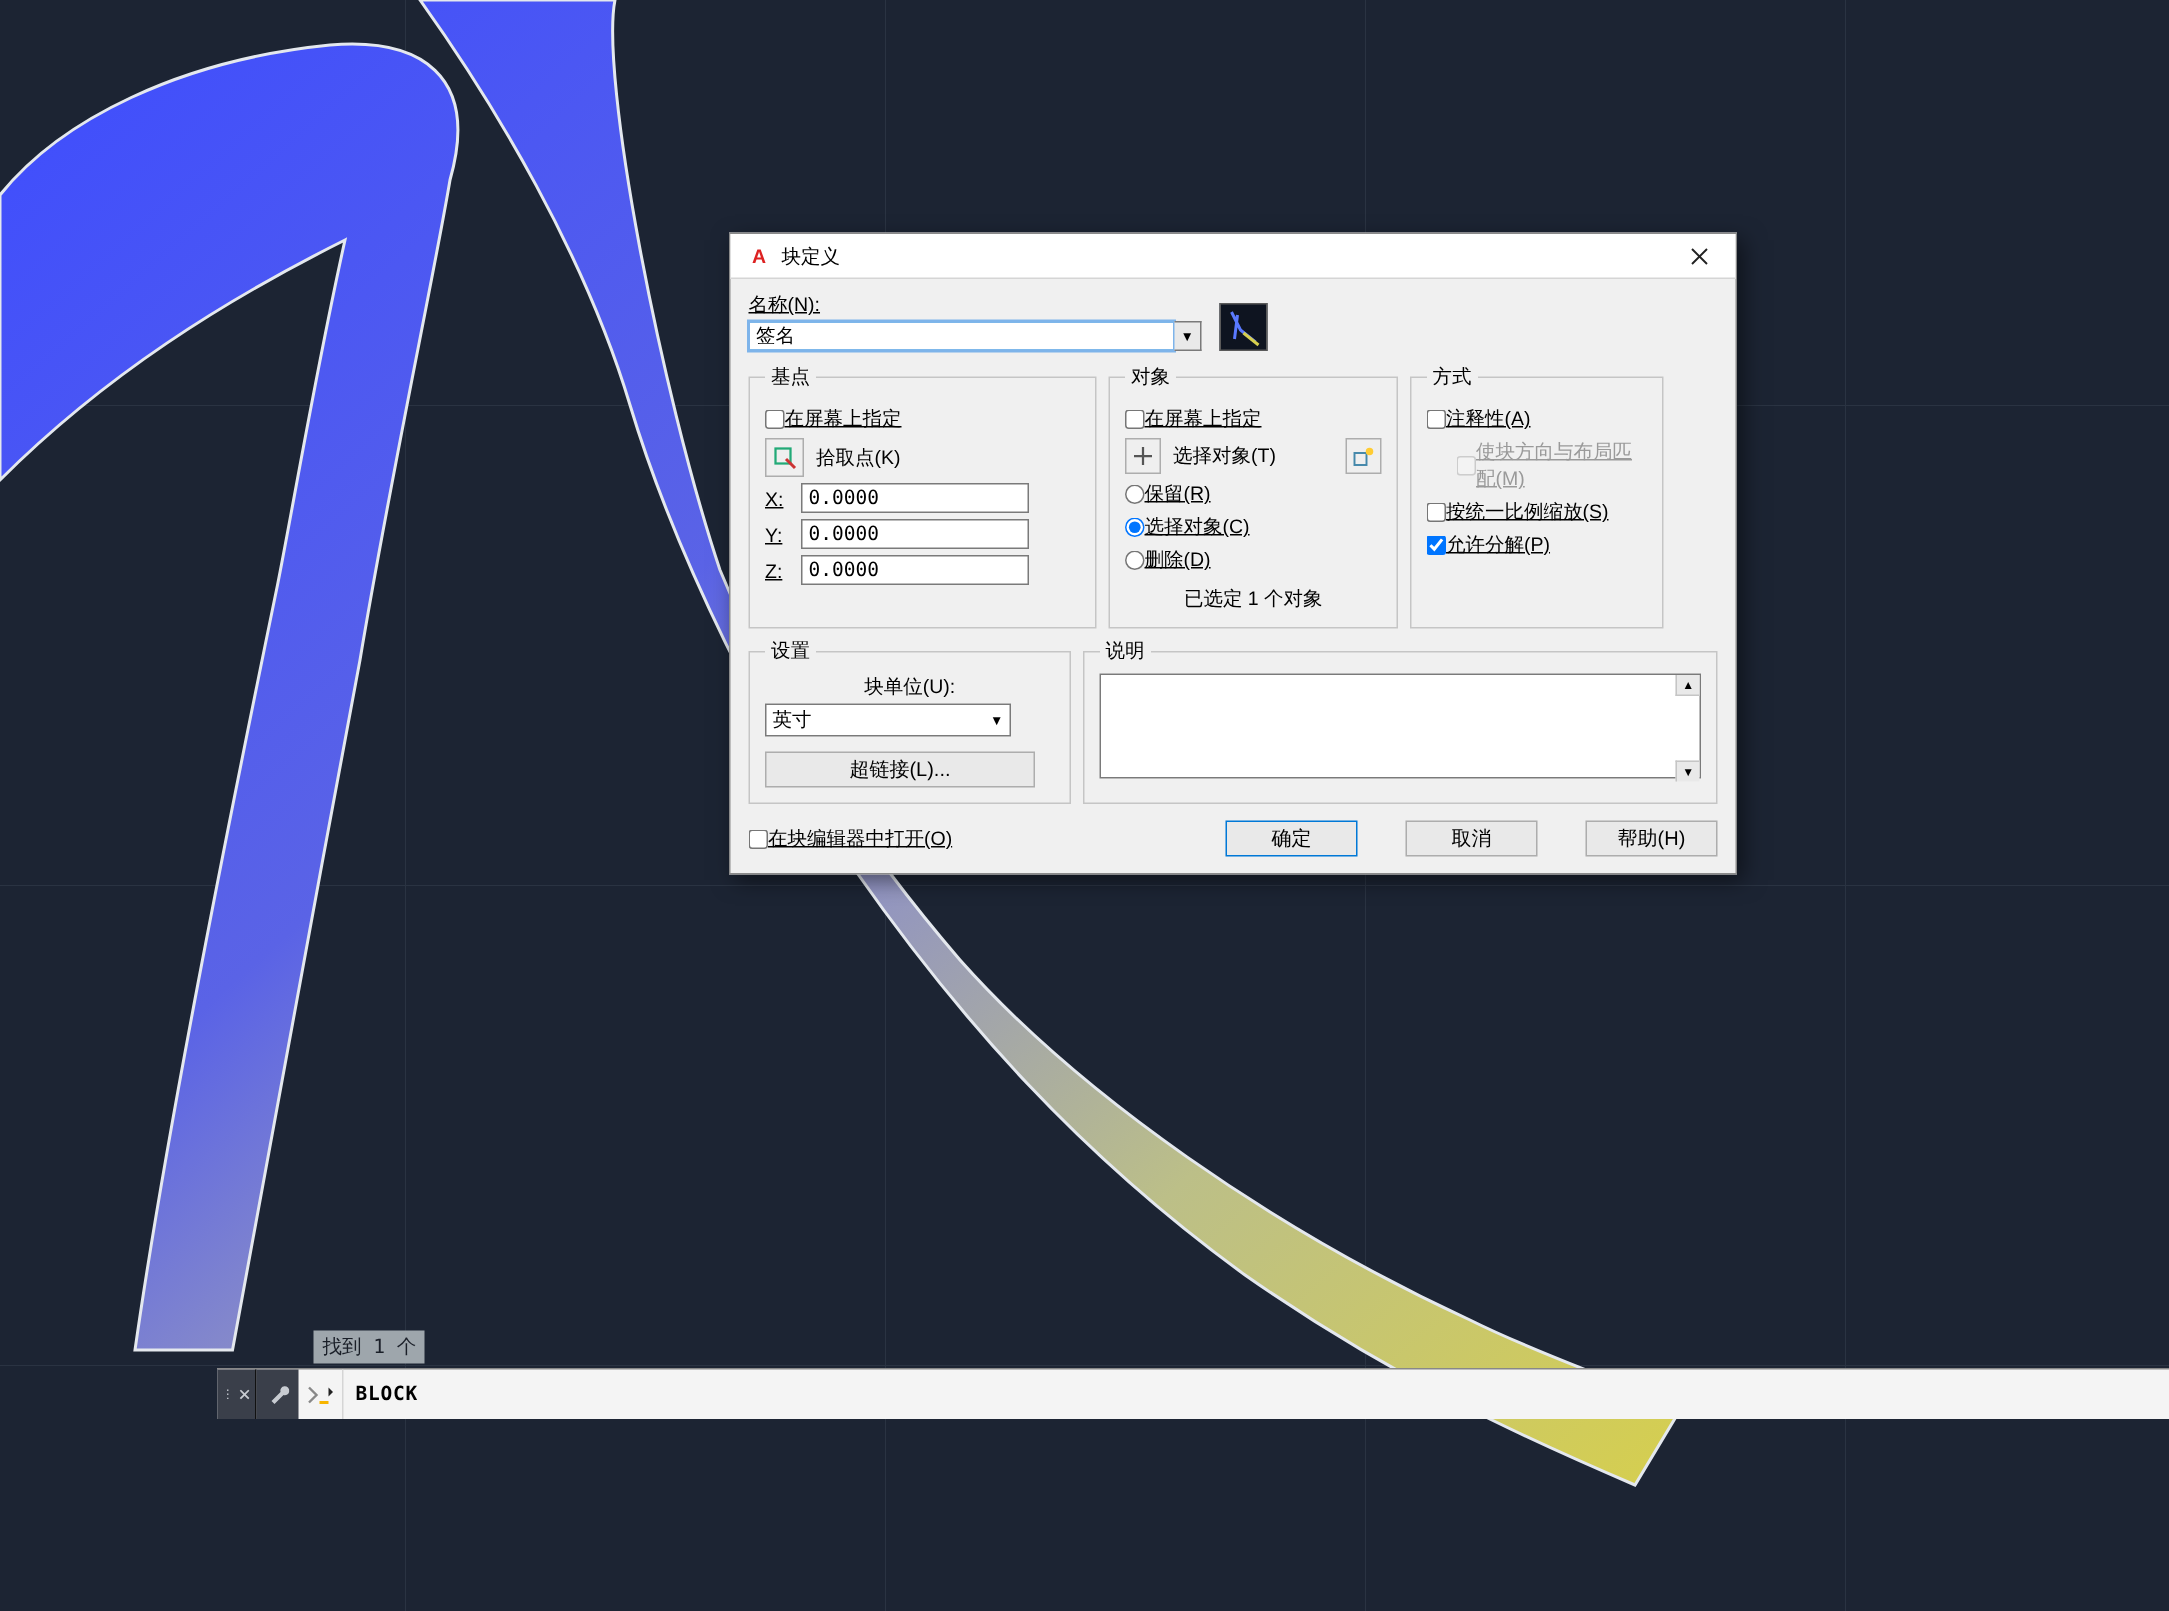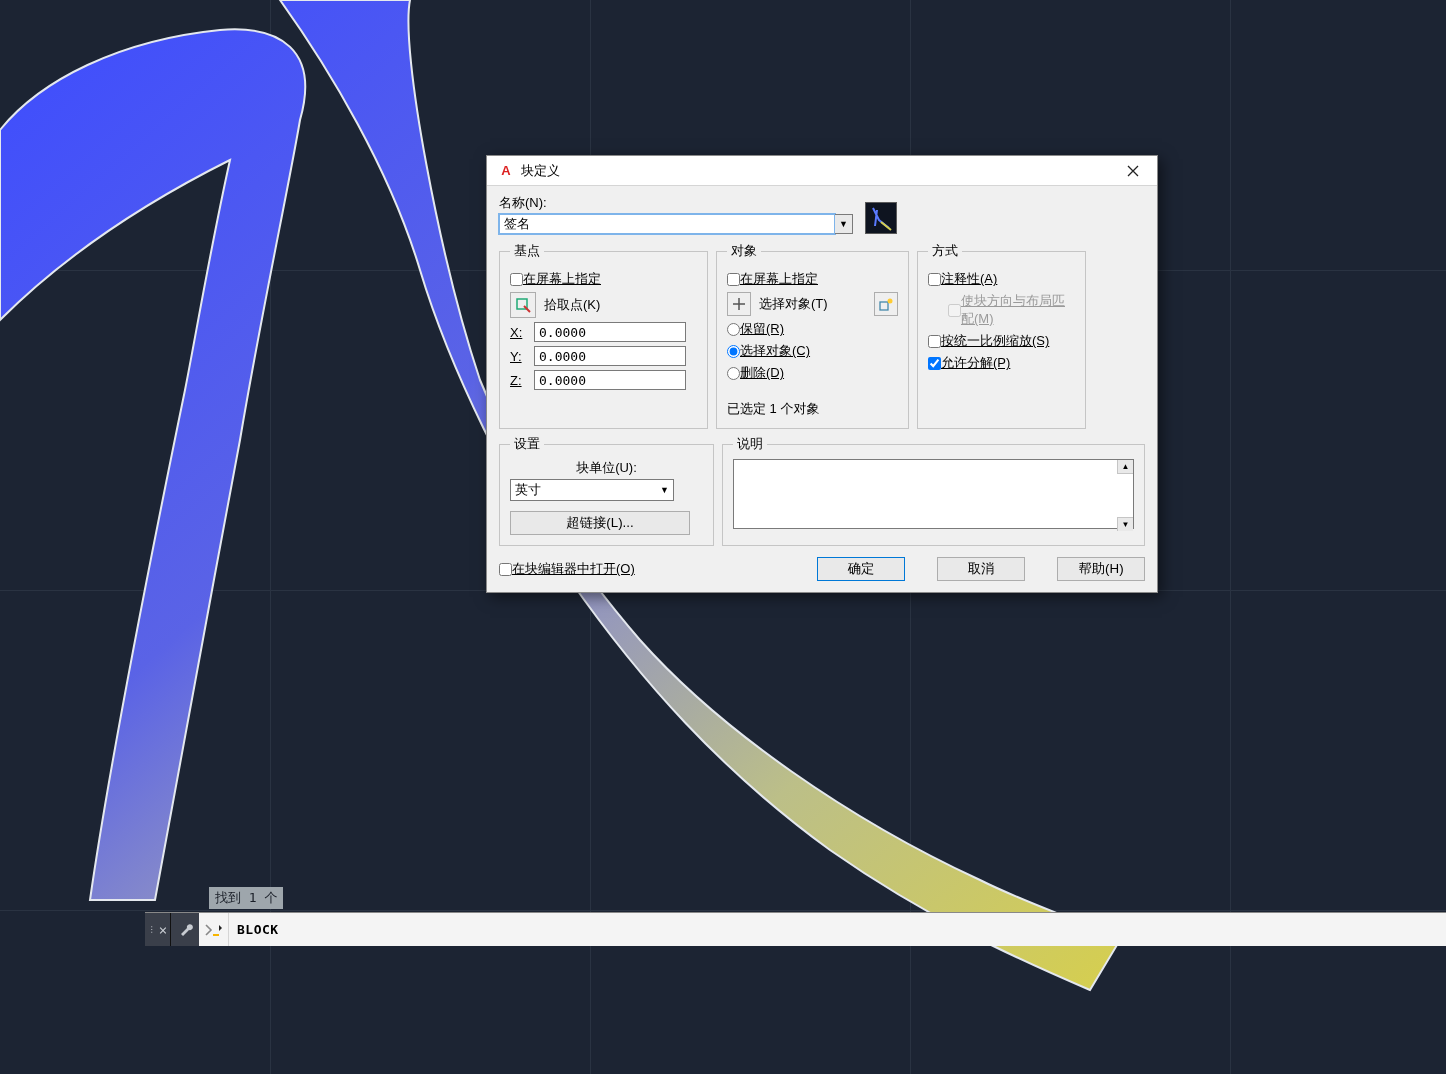--- a/index.html
+++ b/index.html
@@ -127,21 +127,21 @@
   cursor: pointer;
 }
 .dlg-body {
   padding: 8px 12px 10px 12px;
 }
 .name-row { display: flex; align-items: flex-end; gap: 12px; margin-bottom: 6px; }
 .name-col { display: flex; flex-direction: column; }
 .name-col label { margin-bottom: 2px; }
 .name-input-wrap { display: flex; }
 .name-input {
-  width: 336px;
+  width: 284px;
   height: 20px;
   border: 1px solid #0078d7;
   background: #fff;
   font-size: 13px;
   padding: 0 4px;
   outline: 2px solid #7eb4ea;
   outline-offset: -1px;
 }
 .name-dd {
   width: 18px;
@@ -164,21 +164,21 @@
   justify-content: center;
 }
 
 .group-row { display: flex; gap: 8px; }
 fieldset {
   border: 1px solid #c5c5c5;
   padding: 6px 10px 10px 10px;
   margin-top: 2px;
 }
 legend { font-size: 13px; padding: 0 4px; }
-.fs-basepoint { width: 209px; }
+.fs-basepoint { width: 232px; }
 .fs-objects { width: 193px; }
 .fs-behavior { width: 169px; }
 .fs-settings { width: 215px; margin-top:6px;}
 .fs-desc { flex: 1; margin-top:6px;}
 
 .chk-row, .rad-row { display:flex; align-items:center; gap:0; margin: 4px 0; text-decoration: underline; }
 .chk, .rad { width:13px; height:13px; }
 .iconbtn {
   width: 26px;
   height: 26px;
@@ -197,21 +197,21 @@
 .coord-input {
   width: 152px;
   height: 20px;
   border: 1px solid #7a7a7a;
   background: #fff;
   padding: 0 4px;
   font-family: Consolas, monospace;
   font-size: 13px;
 }
 .obj-sel-row { display:flex; align-items:center; justify-content:space-between; gap:8px; margin:4px 0;}
-.sel-status { text-align:left; margin-top:18px; }
+.sel-status { text-align:center; margin-top:8px; }
 
 .disabled { color: #9a9a9a; }
 .indent { margin-left: 20px; align-items: center; }
 
 .units-select {
   width: 164px;
   height: 22px;
   border: 1px solid #7a7a7a;
   background: #fff;
   padding: 0 4px;
@@ -266,21 +266,21 @@
   width: 88px;
   height: 24px;
   border: 1px solid #adadad;
   background: #e9e9e9;
   display:flex;
   align-items:center;
   justify-content:center;
   margin-left:24px;
 }
 .dlg-btn.primary { border:1.5px solid #0078d7; }
-.u { }
+.u { text-decoration: underline; }
 .mono { font-family: Consolas, monospace; }
 </style>
 </head>
 <body>
 
 <div class="grid"></div>
 
 <svg class="canvas-shape" viewBox="0 0 1446 1074">
   <defs>
     <linearGradient id="grad1" x1="0%" y1="0%" x2="100%" y2="100%">

